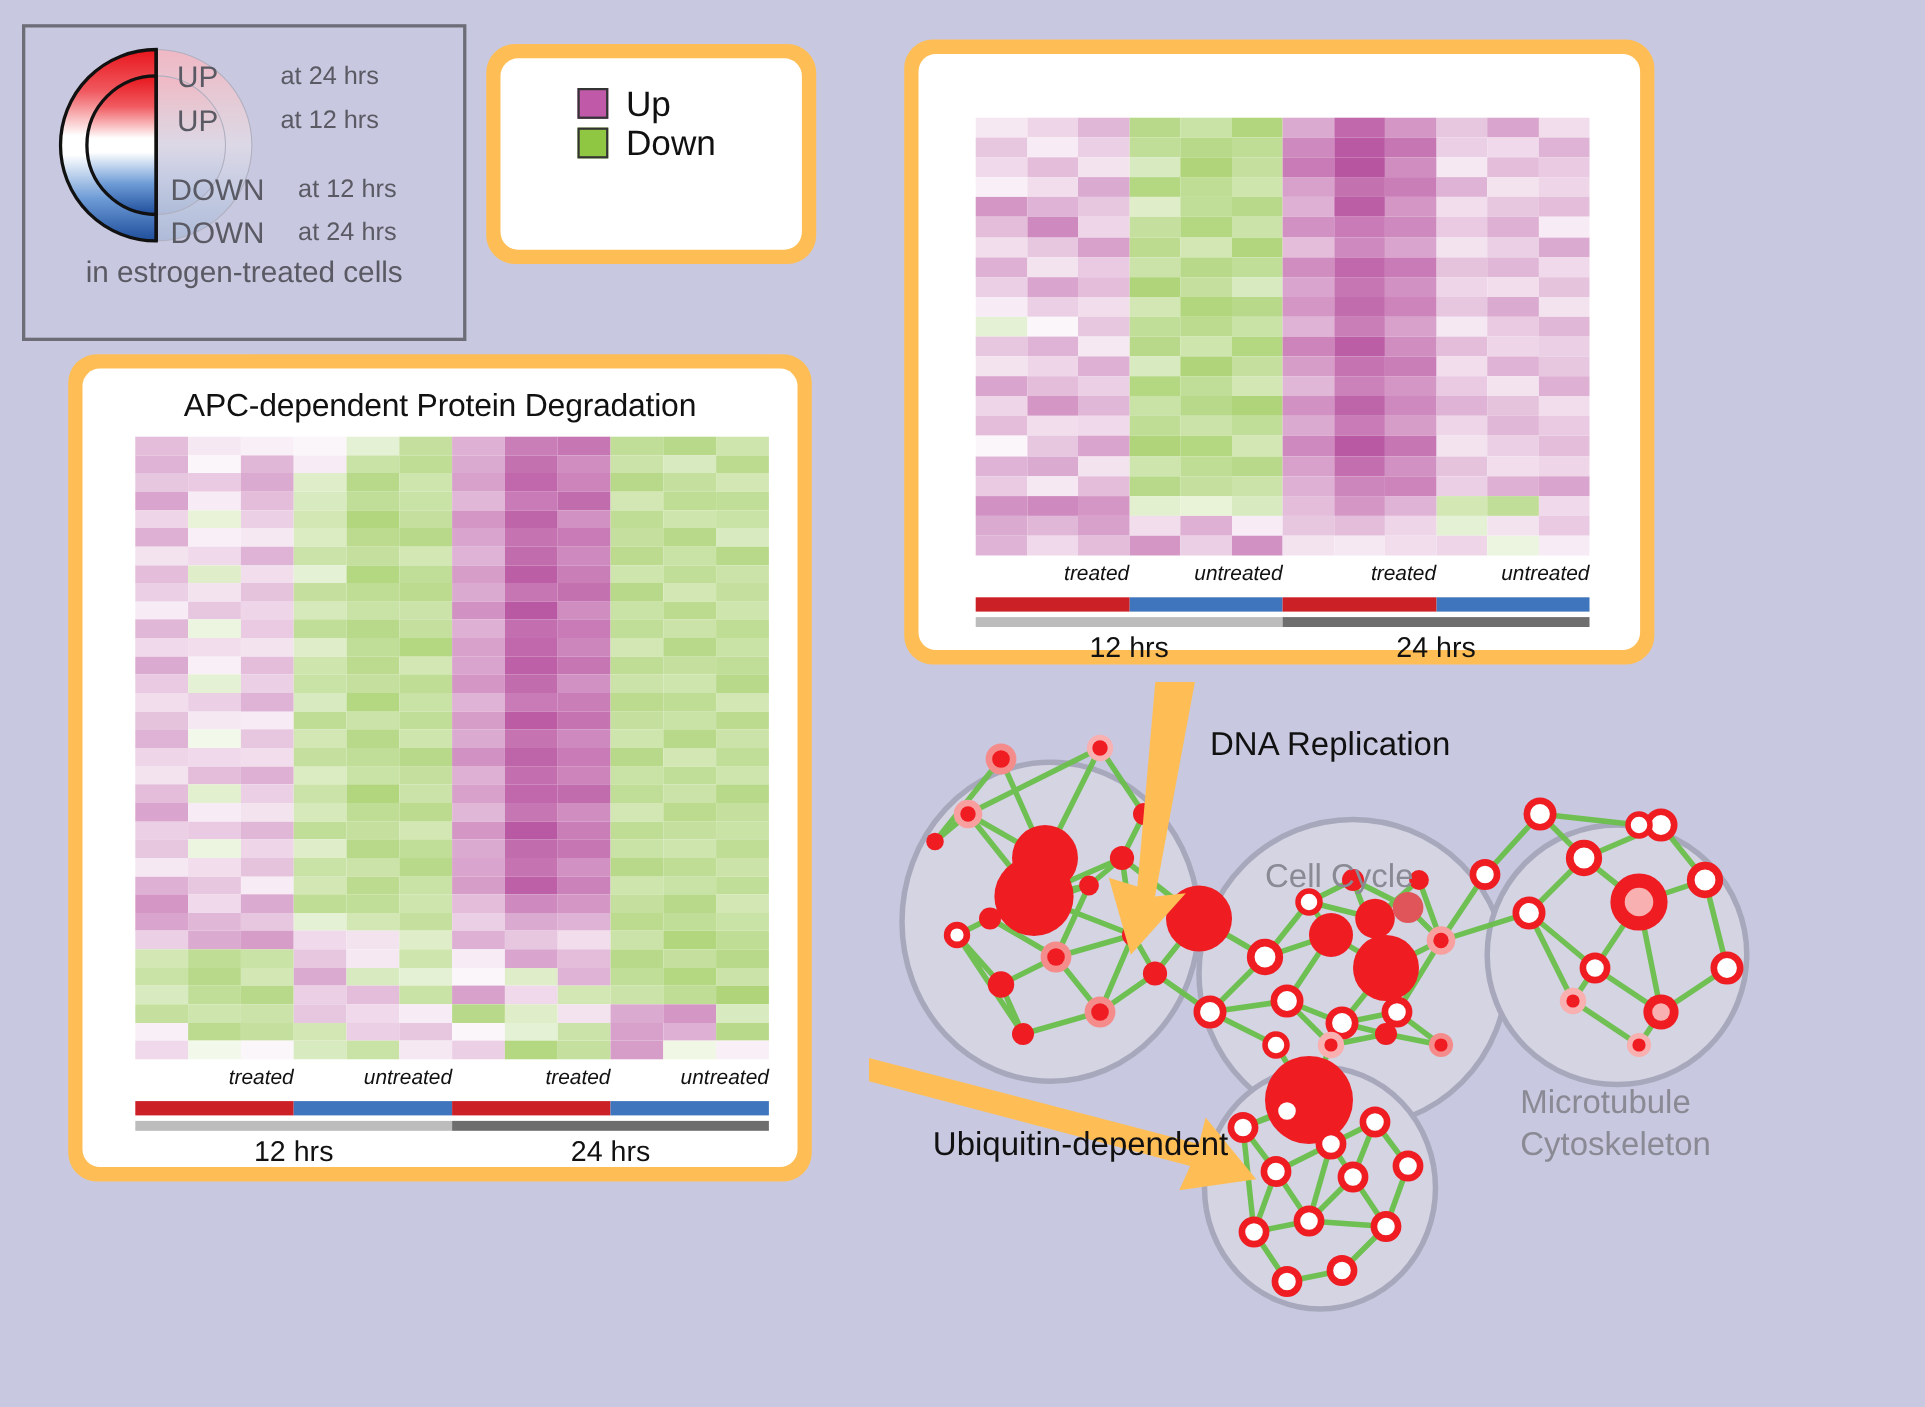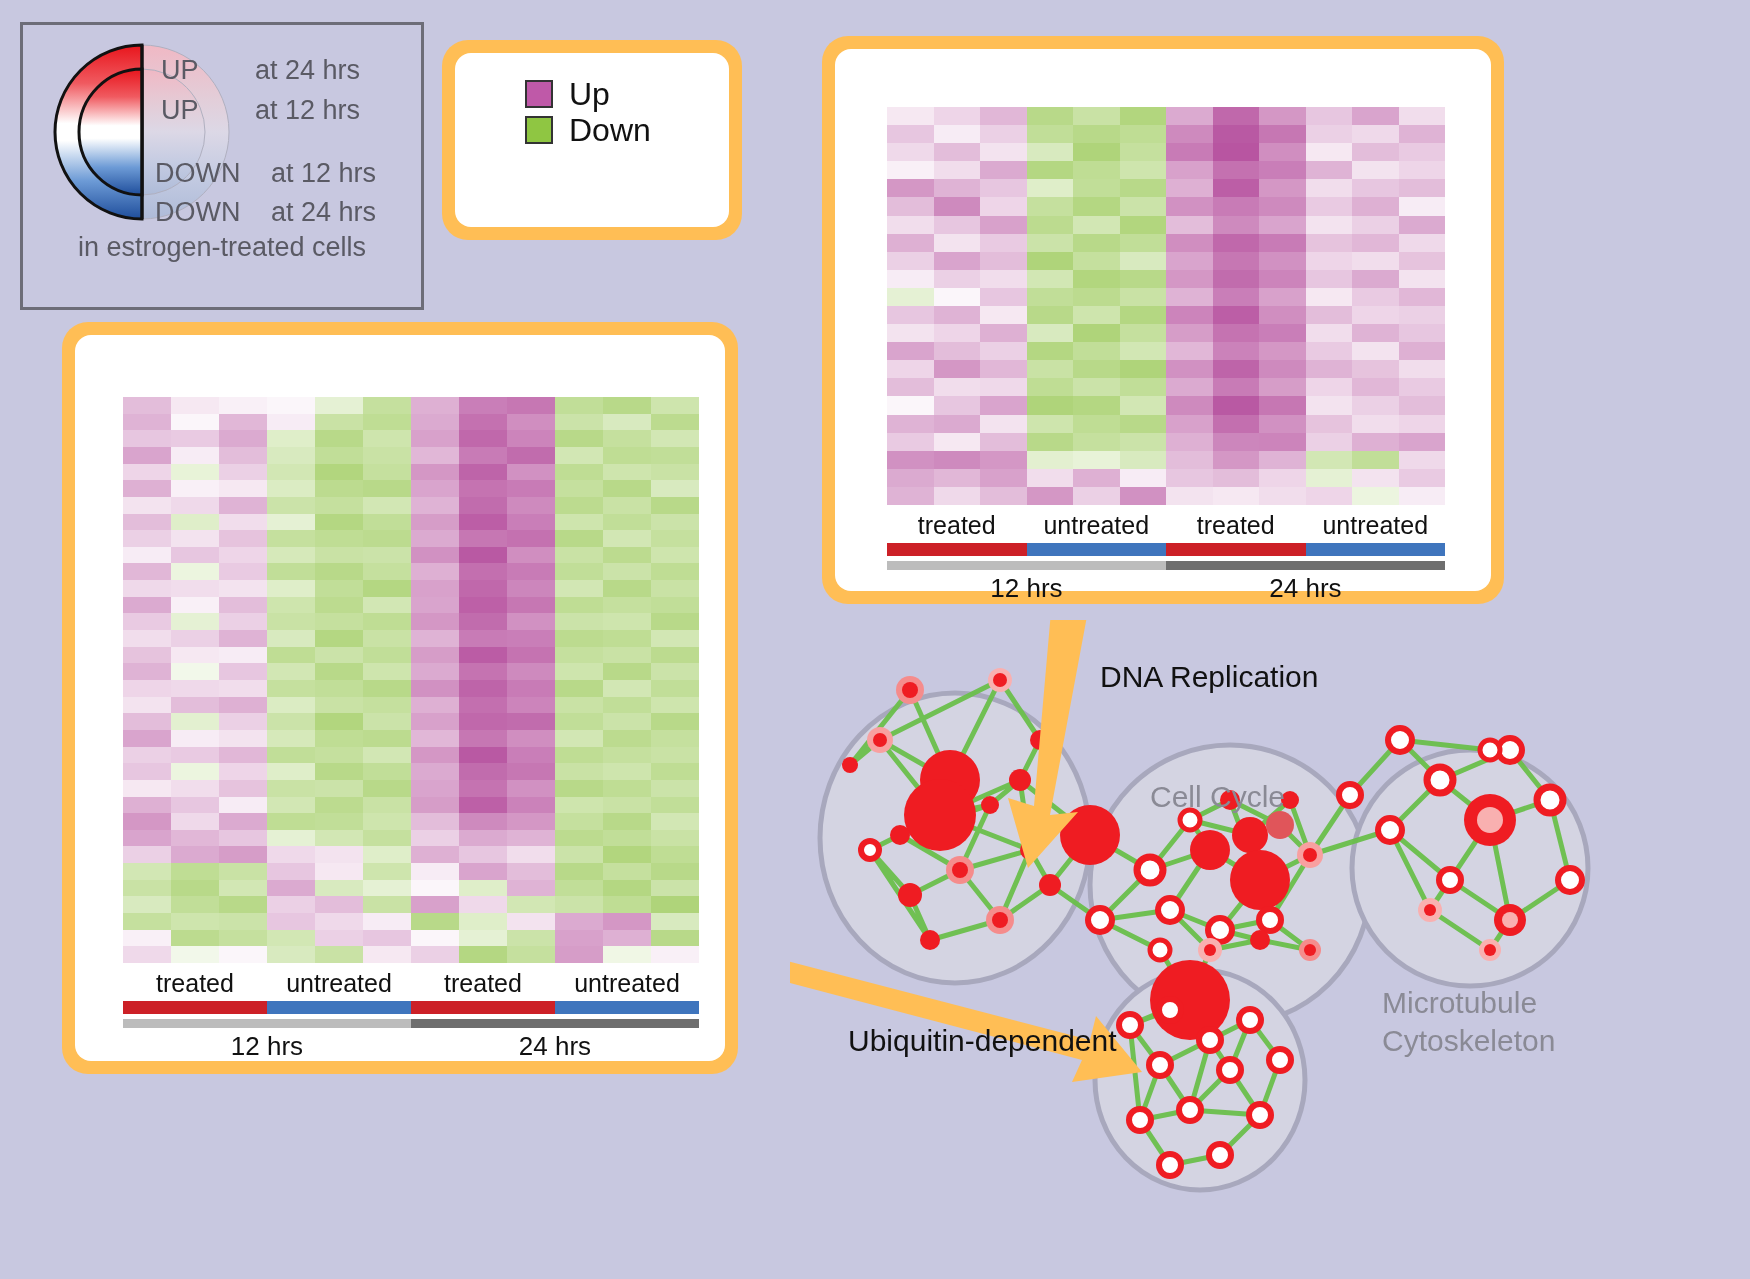--- a/index.html
+++ b/index.html
@@ -9,21 +9,21 @@
     font-family:"Liberation Sans", sans-serif;
   }
   .abs{position:absolute;}
 
   
   #key-box{
     left:20px;top:22px;width:398px;height:282px;
     background:#c8c8e0;border:3px solid #6d6d78;
   }
   #key-donut{left:30px;top:18px;width:178px;height:178px;}
-  .key-line{position:absolute;color:#5a5a64;font-size:27px;white-space:nowrap;text-align:right;}
+  .key-line{position:absolute;color:#5a5a64;font-size:23px;white-space:nowrap;text-align:right;}
   .key-word{position:absolute;color:#5a5a64;font-size:27px;white-space:nowrap;}
   #key-foot{position:absolute;left:0;top:205px;width:100%;text-align:center;
     color:#5a5a64;font-size:27px;line-height:35px;}
 
   
   .opanel{
     background:#ffbe55;border-radius:26px;padding:13px;box-sizing:border-box;
   }
   .opanel-inner{
     background:#ffffff;border-radius:16px;width:100%;height:100%;
@@ -43,21 +43,21 @@
   .panel-title{text-align:center;font-size:30px;color:#111;font-weight:normal;
     margin:0;padding-top:14px;letter-spacing:-0.2px;}
   #apc-panel .panel-title{font-size:29px;padding-top:18px;}
 
   
   .heat{display:grid;position:absolute;}
   .heat div{width:100%;height:100%;}
 
   
   .samp-labels{position:absolute;display:flex;}
-  .samp-labels span{flex:1;text-align:center;font-size:25px;color:#111;}
+  .samp-labels span{flex:1;text-align:right;font-size:19px;color:#111;font-style:italic;}
   .tx-bar{position:absolute;display:flex;height:13px;}
   .tx-bar div{flex:1;}
   .hr-bar{position:absolute;display:flex;height:9px;}
   .hr-bar div{flex:1;}
   .hr-labels{position:absolute;display:flex;}
   .hr-labels span{flex:1;text-align:center;font-size:26px;color:#111;}
 
   
   #network{left:790px;top:620px;width:960px;height:659px;}
   .netlabel{position:absolute;white-space:nowrap;}
@@ -418,20 +418,21 @@
 
     <div class="hr-labels" style="left:52px;top:524px;width:558px;">
       <span>12 hrs</span>
       <span>24 hrs</span>
     </div>
   </div>
 </div>
 
 <div class="abs opanel" id="apc-panel">
   <div class="opanel-inner">
+    <div class="panel-title">APC-dependent Protein Degradation</div>
 
     <div class="heat" id="heat-apc" style="left: 48px; top: 62px; width: 576px; height: 566px; grid-template-columns: repeat(12, 1fr); grid-template-rows: repeat(34, 1fr);">
         <div style="background: rgb(227, 189, 218);"></div>
         <div style="background: rgb(246, 232, 242);"></div>
         <div style="background: rgb(249, 240, 247);"></div>
         <div style="background: rgb(251, 246, 250);"></div>
         <div style="background: rgb(229, 241, 212);"></div>
         <div style="background: rgb(197, 224, 158);"></div>
         <div style="background: rgb(222, 176, 211);"></div>
         <div style="background: rgb(201, 126, 184);"></div>

